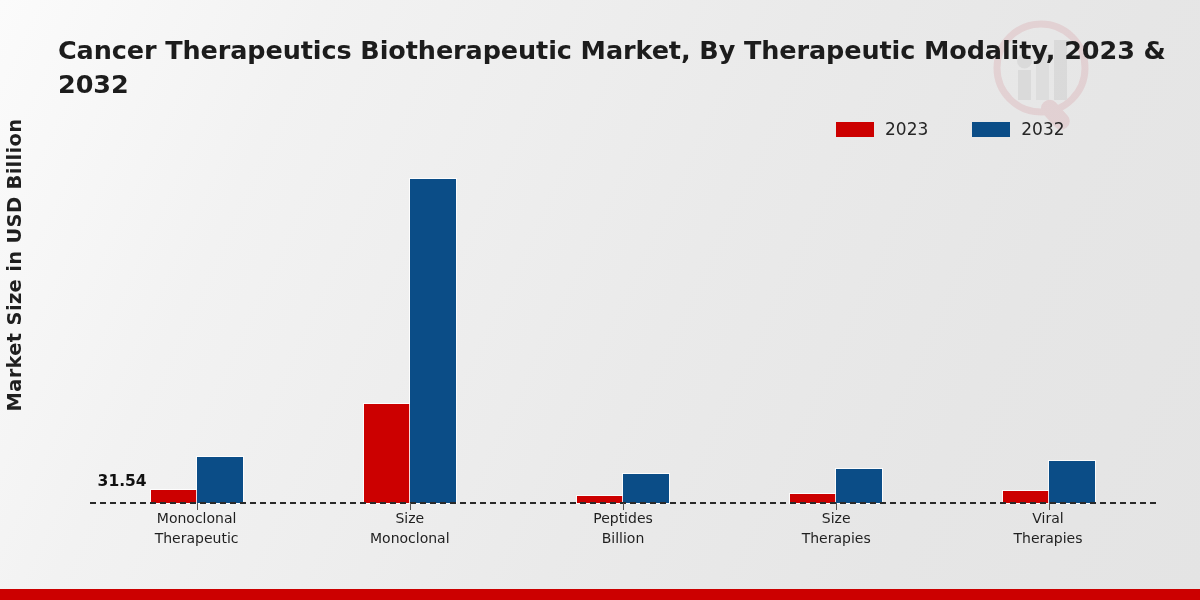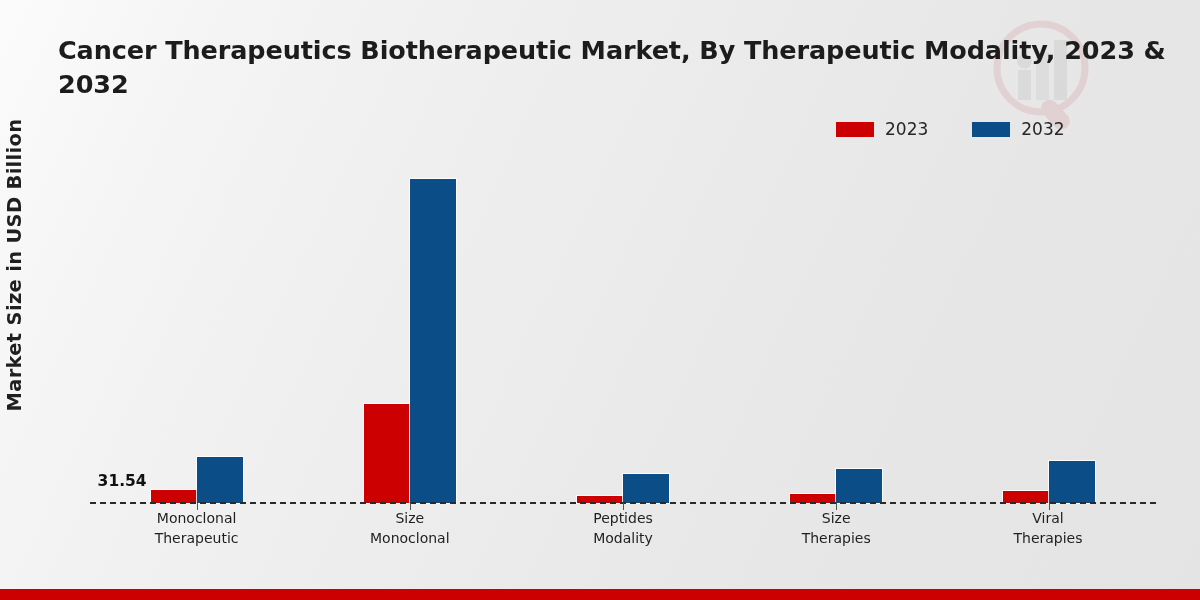--- a/index.html
+++ b/index.html
@@ -193,21 +193,21 @@
       <div>Therapeutic</div>
     </div>
     <div class="tick" style="left: 409.8px;"></div>
     <div class="cat-label" style="left: 324.8px;">
       <div>Size</div>
       <div>Monoclonal</div>
     </div>
     <div class="tick" style="left: 623px;"></div>
     <div class="cat-label" style="left: 538px;">
       <div>Peptides</div>
-      <div>Modality</div>
+      <div>Billion</div>
     </div>
     <div class="tick" style="left: 836.2px;"></div>
     <div class="cat-label" style="left: 751.2px;">
       <div>Size</div>
       <div>Therapies</div>
     </div>
     <div class="tick" style="left: 1049.4px;"></div>
     <div class="cat-label" style="left: 963px;">
       <div>Viral</div>
       <div>Therapies</div>

